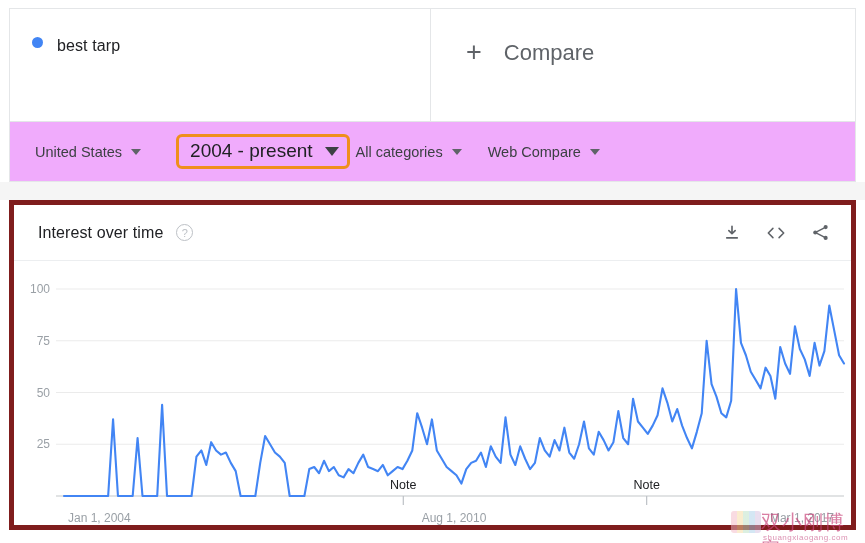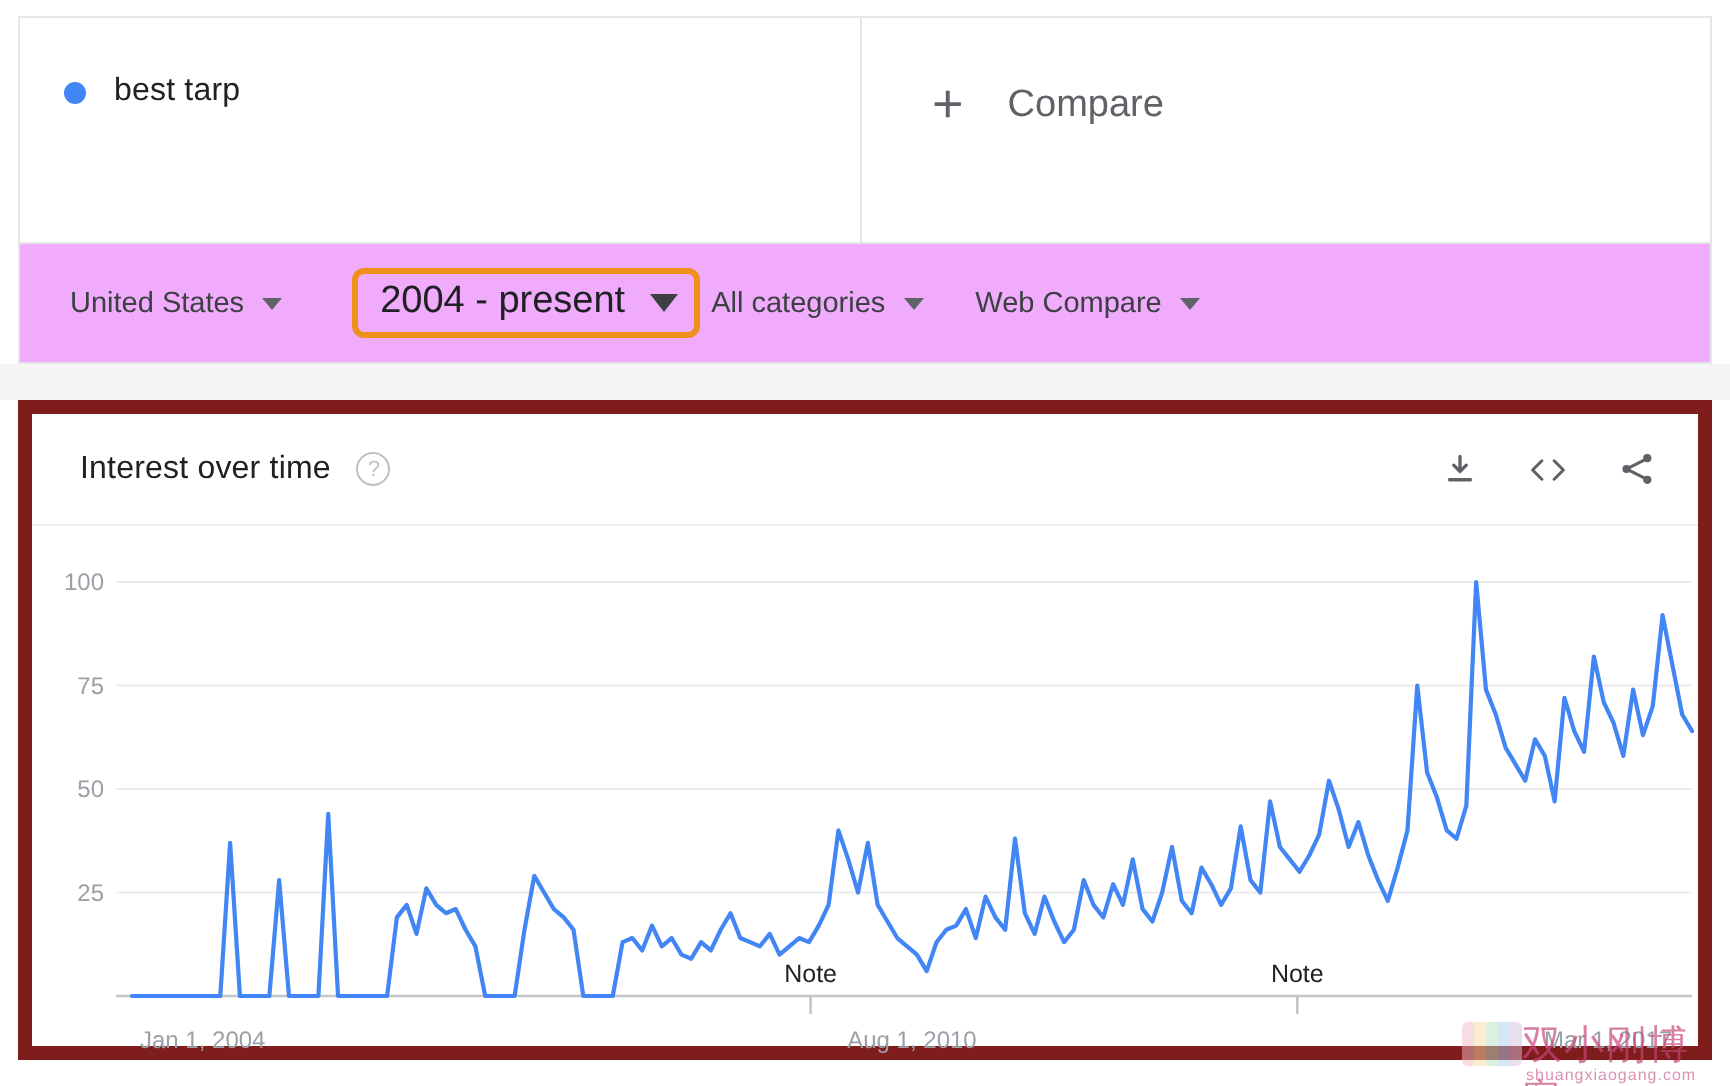--- a/index.html
+++ b/index.html
@@ -42,21 +42,21 @@
     border: 1px solid #e4e6e8;
     border-left: none;
     box-sizing: border-box;
     background: #fff;
     display: flex;
     align-items: flex-start;
     padding: 33px 0 0 35px;
   }
   .term-line {
     display: flex;
-    align-items: center;
+    align-items: flex-start;
   }
   .dot {
     width: 11px;
     height: 11px;
     border-radius: 50%;
     background: #4285f4;
     margin-right: 14px;
     flex: 0 0 auto;
   }
   .term-text {
@@ -71,21 +71,21 @@
     margin-left: 25px;
   }
   .plus-icon {
     font-size: 27px;
     color: #5f6368;
     font-weight: 300;
     line-height: 20px;
     margin-right: 22px;
   }
   .compare-label {
-    font-size: 19px;
+    font-size: 22px;
     color: #5f6368;
     line-height: 22px;
   }
 
   
   .filter-bar {
     margin: 0 9px;
     height: 60px;
     border: 1px solid #e4e6e8;
     border-top: none;
@@ -134,21 +134,21 @@
   
   .gap-band {
     height: 18px;
     background: #f5f5f5;
     margin: 0;
   }
 
   
   .chart-card {
     margin: 0 9px;
-    border: 7px solid #7f1d1d;
+    border: 5px solid #7f1d1d;
     box-sizing: border-box;
     background: #fff;
     height: 330px;
     position: relative;
   }
   .chart-head {
     height: 56px;
     display: flex;
     align-items: center;
     padding: 0 20px 0 24px;

